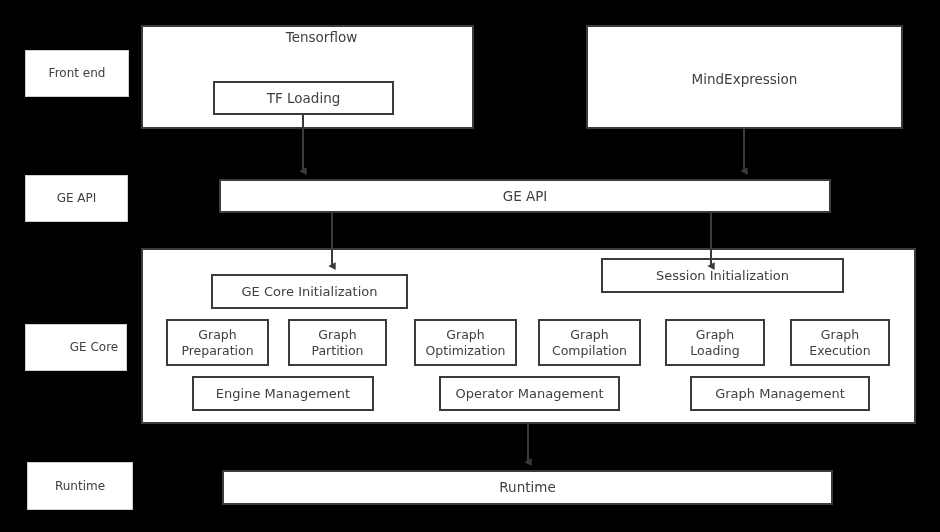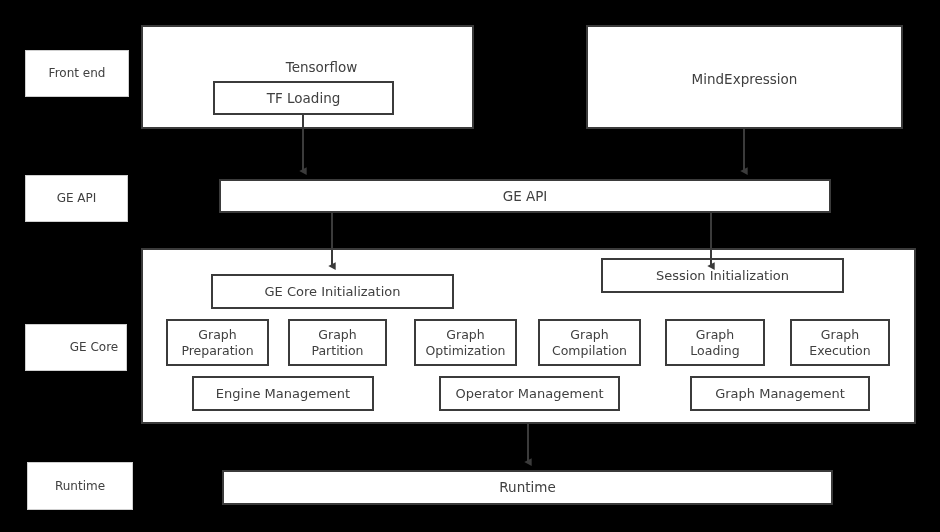--- a/index.html
+++ b/index.html
@@ -75,34 +75,34 @@
 
   <div class="box layer-label" style="left:25px; top:50px; width:104px; height:47px;">Front end</div>
 
   <div class="box layer-label" style="left:25px; top:175px; width:103px; height:47px;">GE API</div>
 
   <div class="box layer-label" style="left:25px; top:324px; width:102px; height:47px;padding-left:36px;">GE Core</div>
 
   <div class="box layer-label" style="left:27px; top:462px; width:106px; height:48px;">Runtime</div>
 
   <div class="box frontend-frame" style="left:141px; top:25px; width:333px; height:104px;">
-    <span class="frame-title" style="top:32px; font-size:13.5px;padding-left:28px;">Tensorflow</span>
+    <span class="frame-title" style="top:2px; font-size:13.5px;padding-left:28px;">Tensorflow</span>
   </div>
 
   <div class="box inner-box" style="left:213px; top:81px; width:181px; height:34px;">TF Loading</div>
 
   <div class="box frontend-frame" style="left:586px; top:25px; width:317px; height:104px;">
     <span class="frame-title" style="top:44px; font-size:13.5px;">MindExpression</span>
   </div>
 
   <div class="box bar" style="left:219px; top:179px; width:612px; height:34px;">GE API</div>
 
   <div class="core-frame" style="position:absolute; left:141px; top:248px; width:775px; height:176px; box-sizing:border-box;"></div>
 
-  <div class="box init-box" style="left:211px; top:274px; width:243px; height:35px;text-align:center;">GE Core Initialization</div>
+  <div class="box init-box" style="left:211px; top:274px; width:197px; height:35px;text-align:center;">GE Core Initialization</div>
 
   <div class="box init-box" style="left:589px; top:258px; width:243px; height:35px;margin-left:12px;">Session Initialization</div>
 
   <div class="box module" style="left:166px; top:319px; width:103px; height:47px;">Graph
 Preparation</div>
 
   <div class="box module" style="left:288px; top:319px; width:99px; height:47px;">Graph
 Partition</div>
 
   <div class="box module" style="left:414px; top:319px; width:103px; height:47px;">Graph

